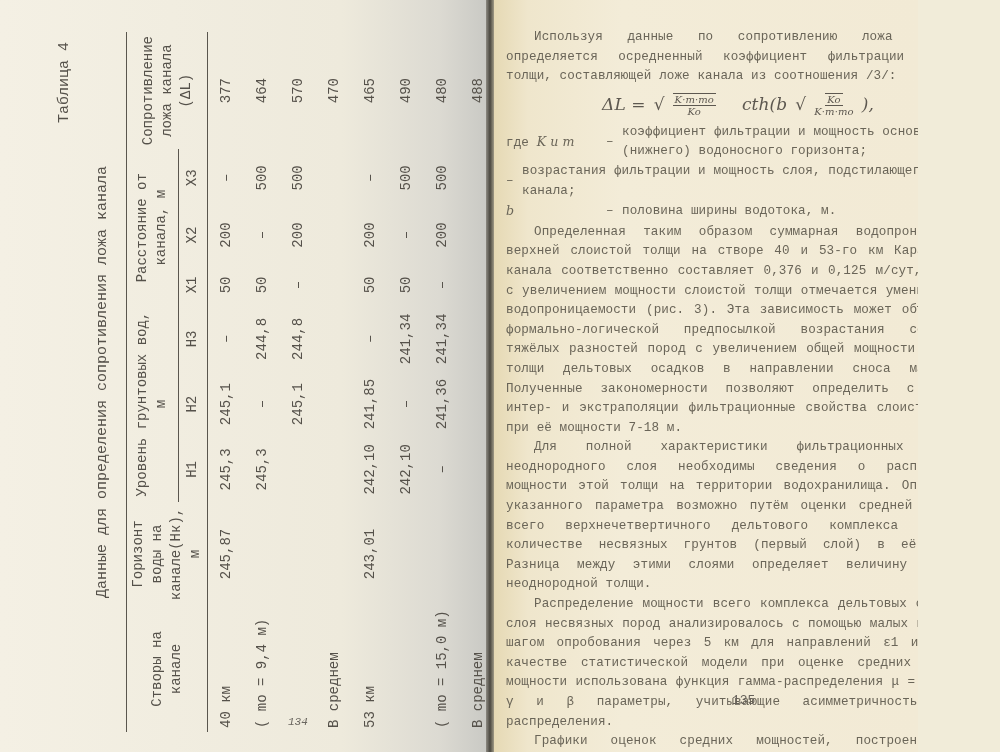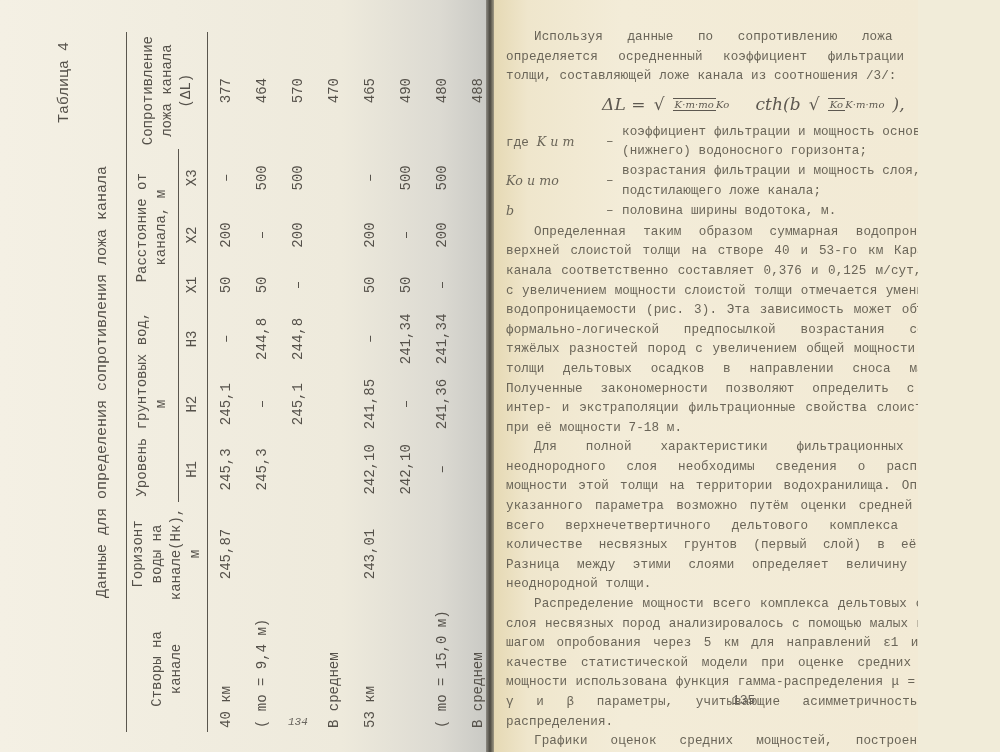--- a/index.html
+++ b/index.html
@@ -24,21 +24,21 @@
   table.data th.group { border-bottom:1.2px solid #5a564e; }
   table.data td { text-align:center; height:36px; padding:0 4px; white-space:nowrap; }
   table.data td.first { text-align:left; padding-left:4px; }
   .page-num-left { position:absolute; left:288px; top:716px; font-size:11px; color:#6b6760; font-style:italic; }
 
   
   .rtext { position:absolute; left:12px; top:28px; width:480px; font-size:12.6px; line-height:19.6px; color:#6a6558; letter-spacing:0.1px; }
   .rtext p { margin:0; text-align:justify; }
   .indent { text-indent:28px; }
   .formula { font-family:"DejaVu Serif",serif; font-style:italic; font-size:17px; color:#5d5850; margin:2px 0 2px 96px; height:32px; display:flex; align-items:center; gap:8px; }
-  .frac { display:inline-flex; flex-direction:row; align-items:center; font-size:10px; line-height:11px; }
+  .frac { display:inline-flex; flex-direction:column; align-items:center; font-size:10px; line-height:11px; }
   .frac .num { border-bottom:1px solid #5d5850; padding:0 2px; border-top:1px solid #5d5850; }
   .defs { margin:0; }
   .def { display:flex;align-items:center; }
   .def .sym { width:100px; flex:none; font-style:italic; }
   .def .sym .gde { font-style:normal; }
   .def .dash { width:16px; flex:none; }
   .def .txt { flex:1; }
   .page-num-right { position:absolute; left:238px; top:693px; font-size:13px; color:#66615a; }
   .serif-sym { font-family:"DejaVu Serif",serif; font-style:italic; }
 </style>
@@ -182,21 +182,20 @@
       </span>
       <span>),</span>
     </div>
     <div class="defs" id="defs">
         <div class="def">
           <span class="sym"><span class="gde">где</span> <span class="serif-sym">K и m</span></span>
           <span class="dash">–</span>
           <span class="txt">коэффициент фильтрации и мощность основного (нижнего) водоносного горизонта;</span>
         </div>
         <div class="def">
-          <span class="sym"><span class="gde"></span> <span class="serif-sym">Ko и mo</span></span>
           <span class="dash">–</span>
           <span class="txt">возрастания фильтрации и мощность слоя, подстилающего ложе канала;</span>
         </div>
         <div class="def">
           <span class="sym"><span class="gde"></span> <span class="serif-sym">b</span></span>
           <span class="dash">–</span>
           <span class="txt">половина ширины водотока, м.</span>
         </div>
       </div>
     <p class="indent">Определенная таким образом суммарная водопроницаемость верхней слоистой толщи на створе 40 и 53-го км Каракумского канала соответственно составляет 0,376 и 0,125 м/сут, то есть с увеличением мощности слоистой толщи отмечается уменьшение её водопроницаемости (рис. 3). Эта зависимость может объясняться формально-логической предпосылкой возрастания содержания тяжёлых разностей пород с увеличением общей мощности слоистой толщи дельтовых осадков в направлении сноса материала. Полученные закономерности позволяют определить с помощью интер- и экстраполяции фильтрационные свойства слоистой толщи при её мощности 7-18 м.</p>

